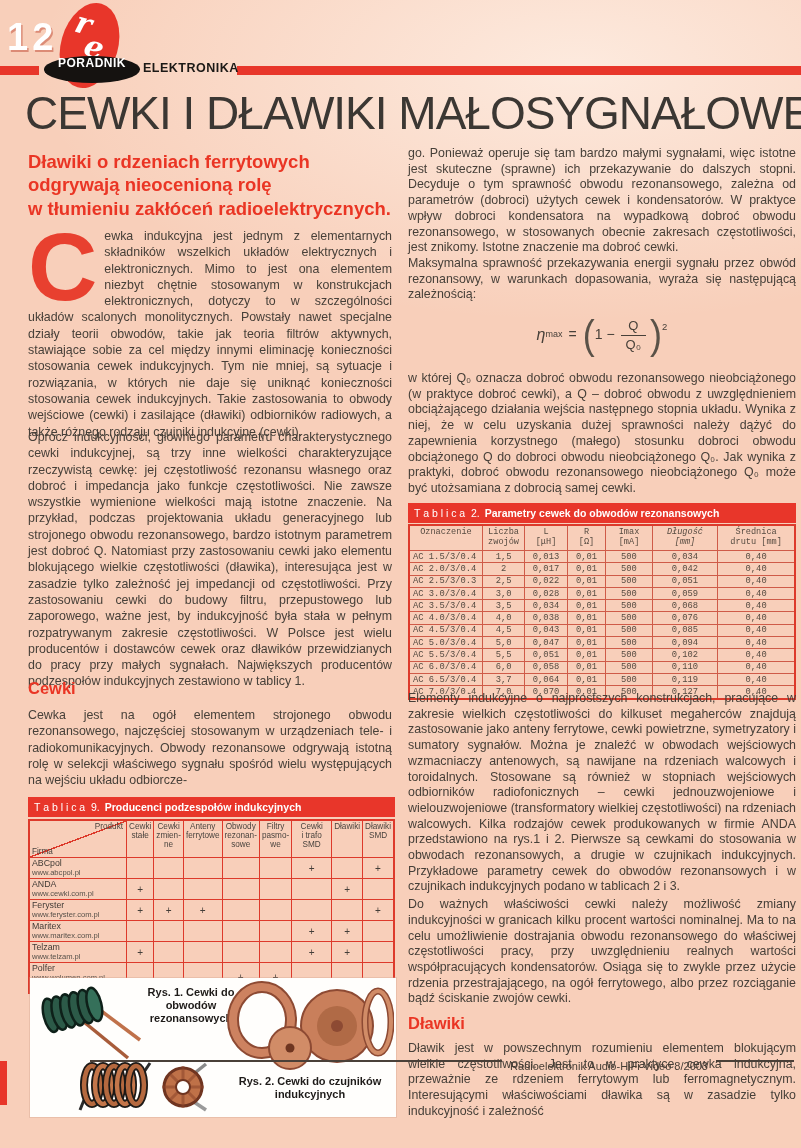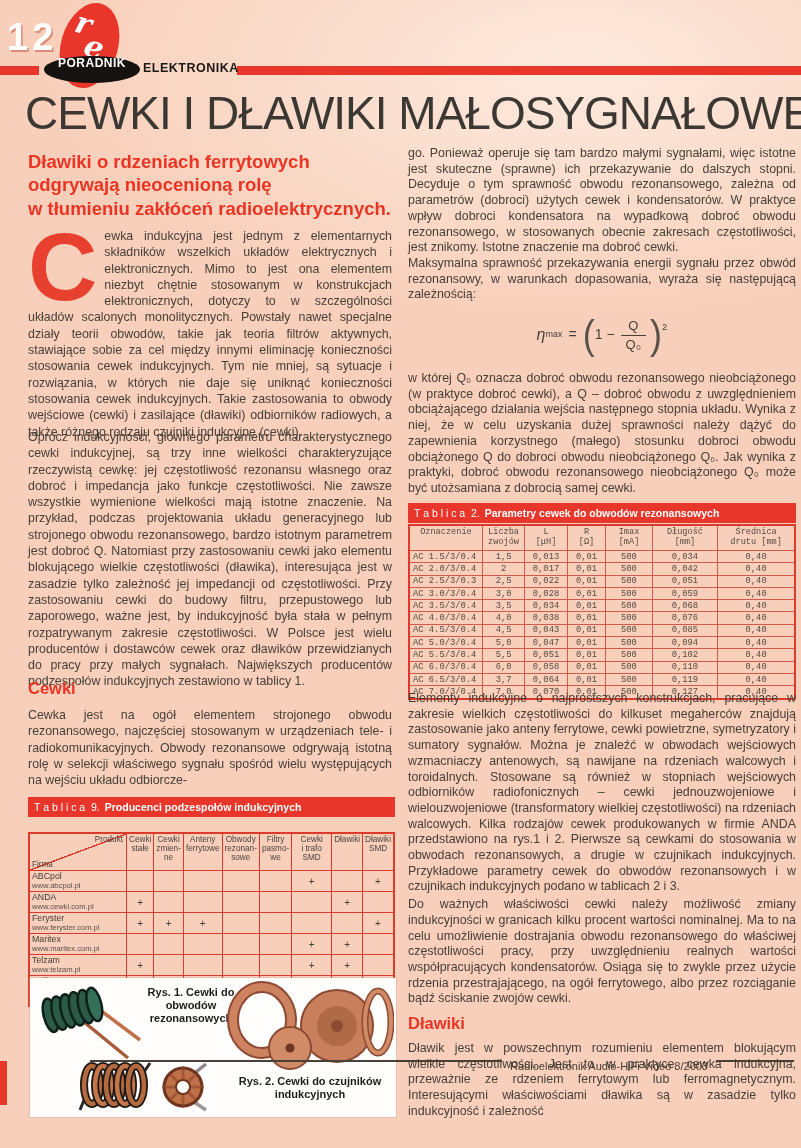--- a/index.html
+++ b/index.html
@@ -53,21 +53,21 @@
   .frac .num{padding:0 5px 1px 5px;}
   .expo{font-size:9.5px;align-self:flex-start;margin-top:2px;}
   .fx-one{margin-right:2px;}
   
   .tbl-bar{height:20px;background:#e8362a;color:#fff;display:flex;align-items:center;
            padding:0 6px;font-size:10.5px;white-space:pre;}
   .tbl-bar b{margin-left:5px;}
   table{border-collapse:collapse;width:100%;}
   
   .t1wrap{position:absolute;left:28px;top:797px;width:367px;}
-  .t1wrap table{border:2px solid #dd3a2b;margin-top:15px;}
+  .t1wrap table{border:2px solid #dd3a2b;margin-top:2px;}
   .t1wrap th,.t1wrap td{border:1px solid #dd3a2b;padding:1px 2px;font-weight:normal;}
   .t1wrap th{font-size:8.2px;line-height:9px;text-align:center;white-space:pre-line;
              vertical-align:top;color:#4a443f;height:34px;}
   th.corner{position:relative;width:92px;
     background:linear-gradient(to bottom right,transparent calc(50% - .7px),#dd3a2b calc(50% - .7px),
                #dd3a2b calc(50% + .7px),transparent calc(50% + .7px));}
   .corner .c-top{position:absolute;right:3px;top:1px;font-size:8.2px;}
   .corner .c-bot{position:absolute;left:2px;bottom:1px;font-size:8.2px;}
   .t1-firm{font-size:8.8px;line-height:9.5px;color:#403a35;}
   .t1-url{font-size:7.6px;line-height:8.6px;color:#565049;white-space:pre-line;}
@@ -327,21 +327,21 @@
           <tr>
             <th style="width: 19%;">Oznaczenie</th>
             <th style="width: 11%;">Liczba
 zwojów</th>
             <th style="width: 11%;">L
 [μH]</th>
             <th style="width: 10%;">R
 [Ω]</th>
             <th style="width: 12%;">Imax
 [mA]</th>
-            <th style="width: 17%;">Długość
+            <th style="width: 17%; font-style: italic;">Długość
 [mm]</th>
             <th style="width: 20%;">Średnica
 drutu [mm]</th>
           </tr>
         </thead>
       <tbody id="t2body">
           <tr>
             <td>AC 1.5/3/0.4</td>
             <td>1,5</td>
             <td>0,013</td>

